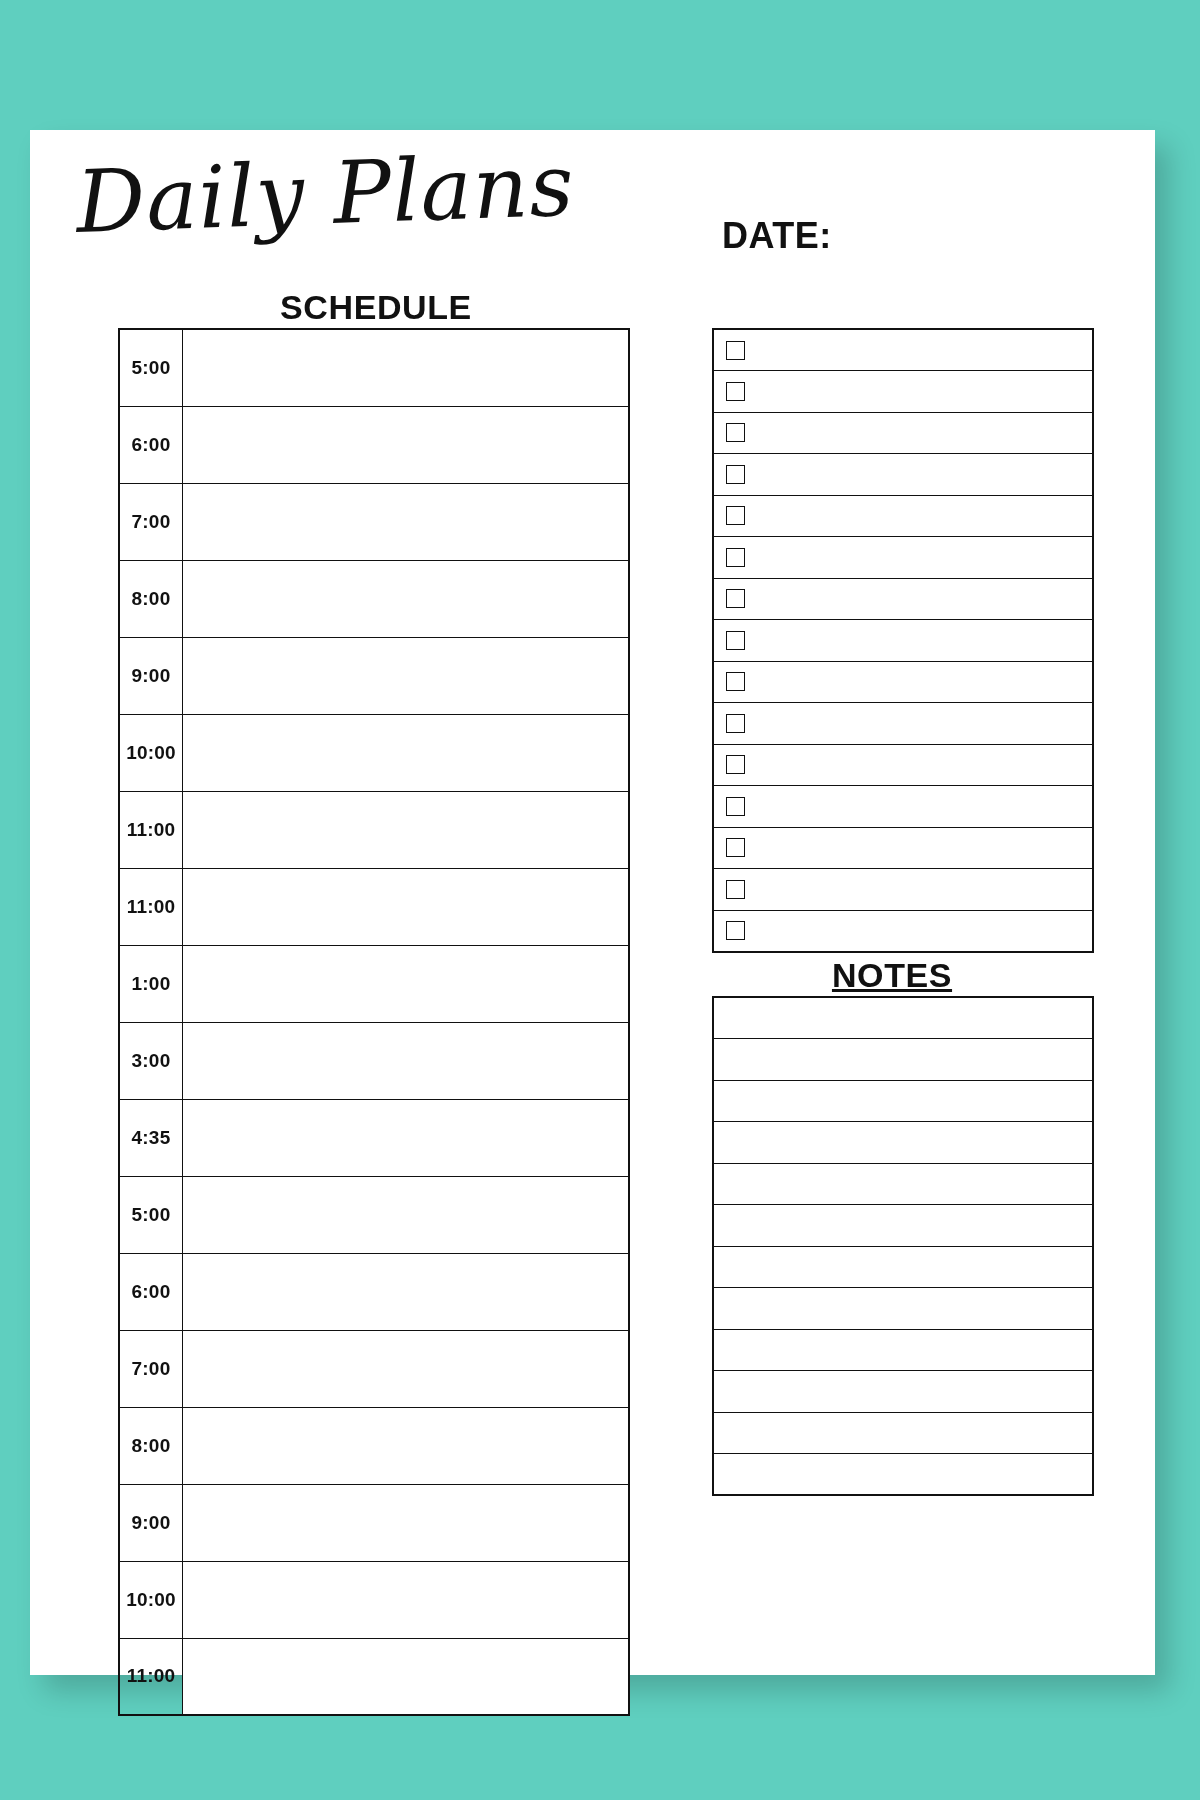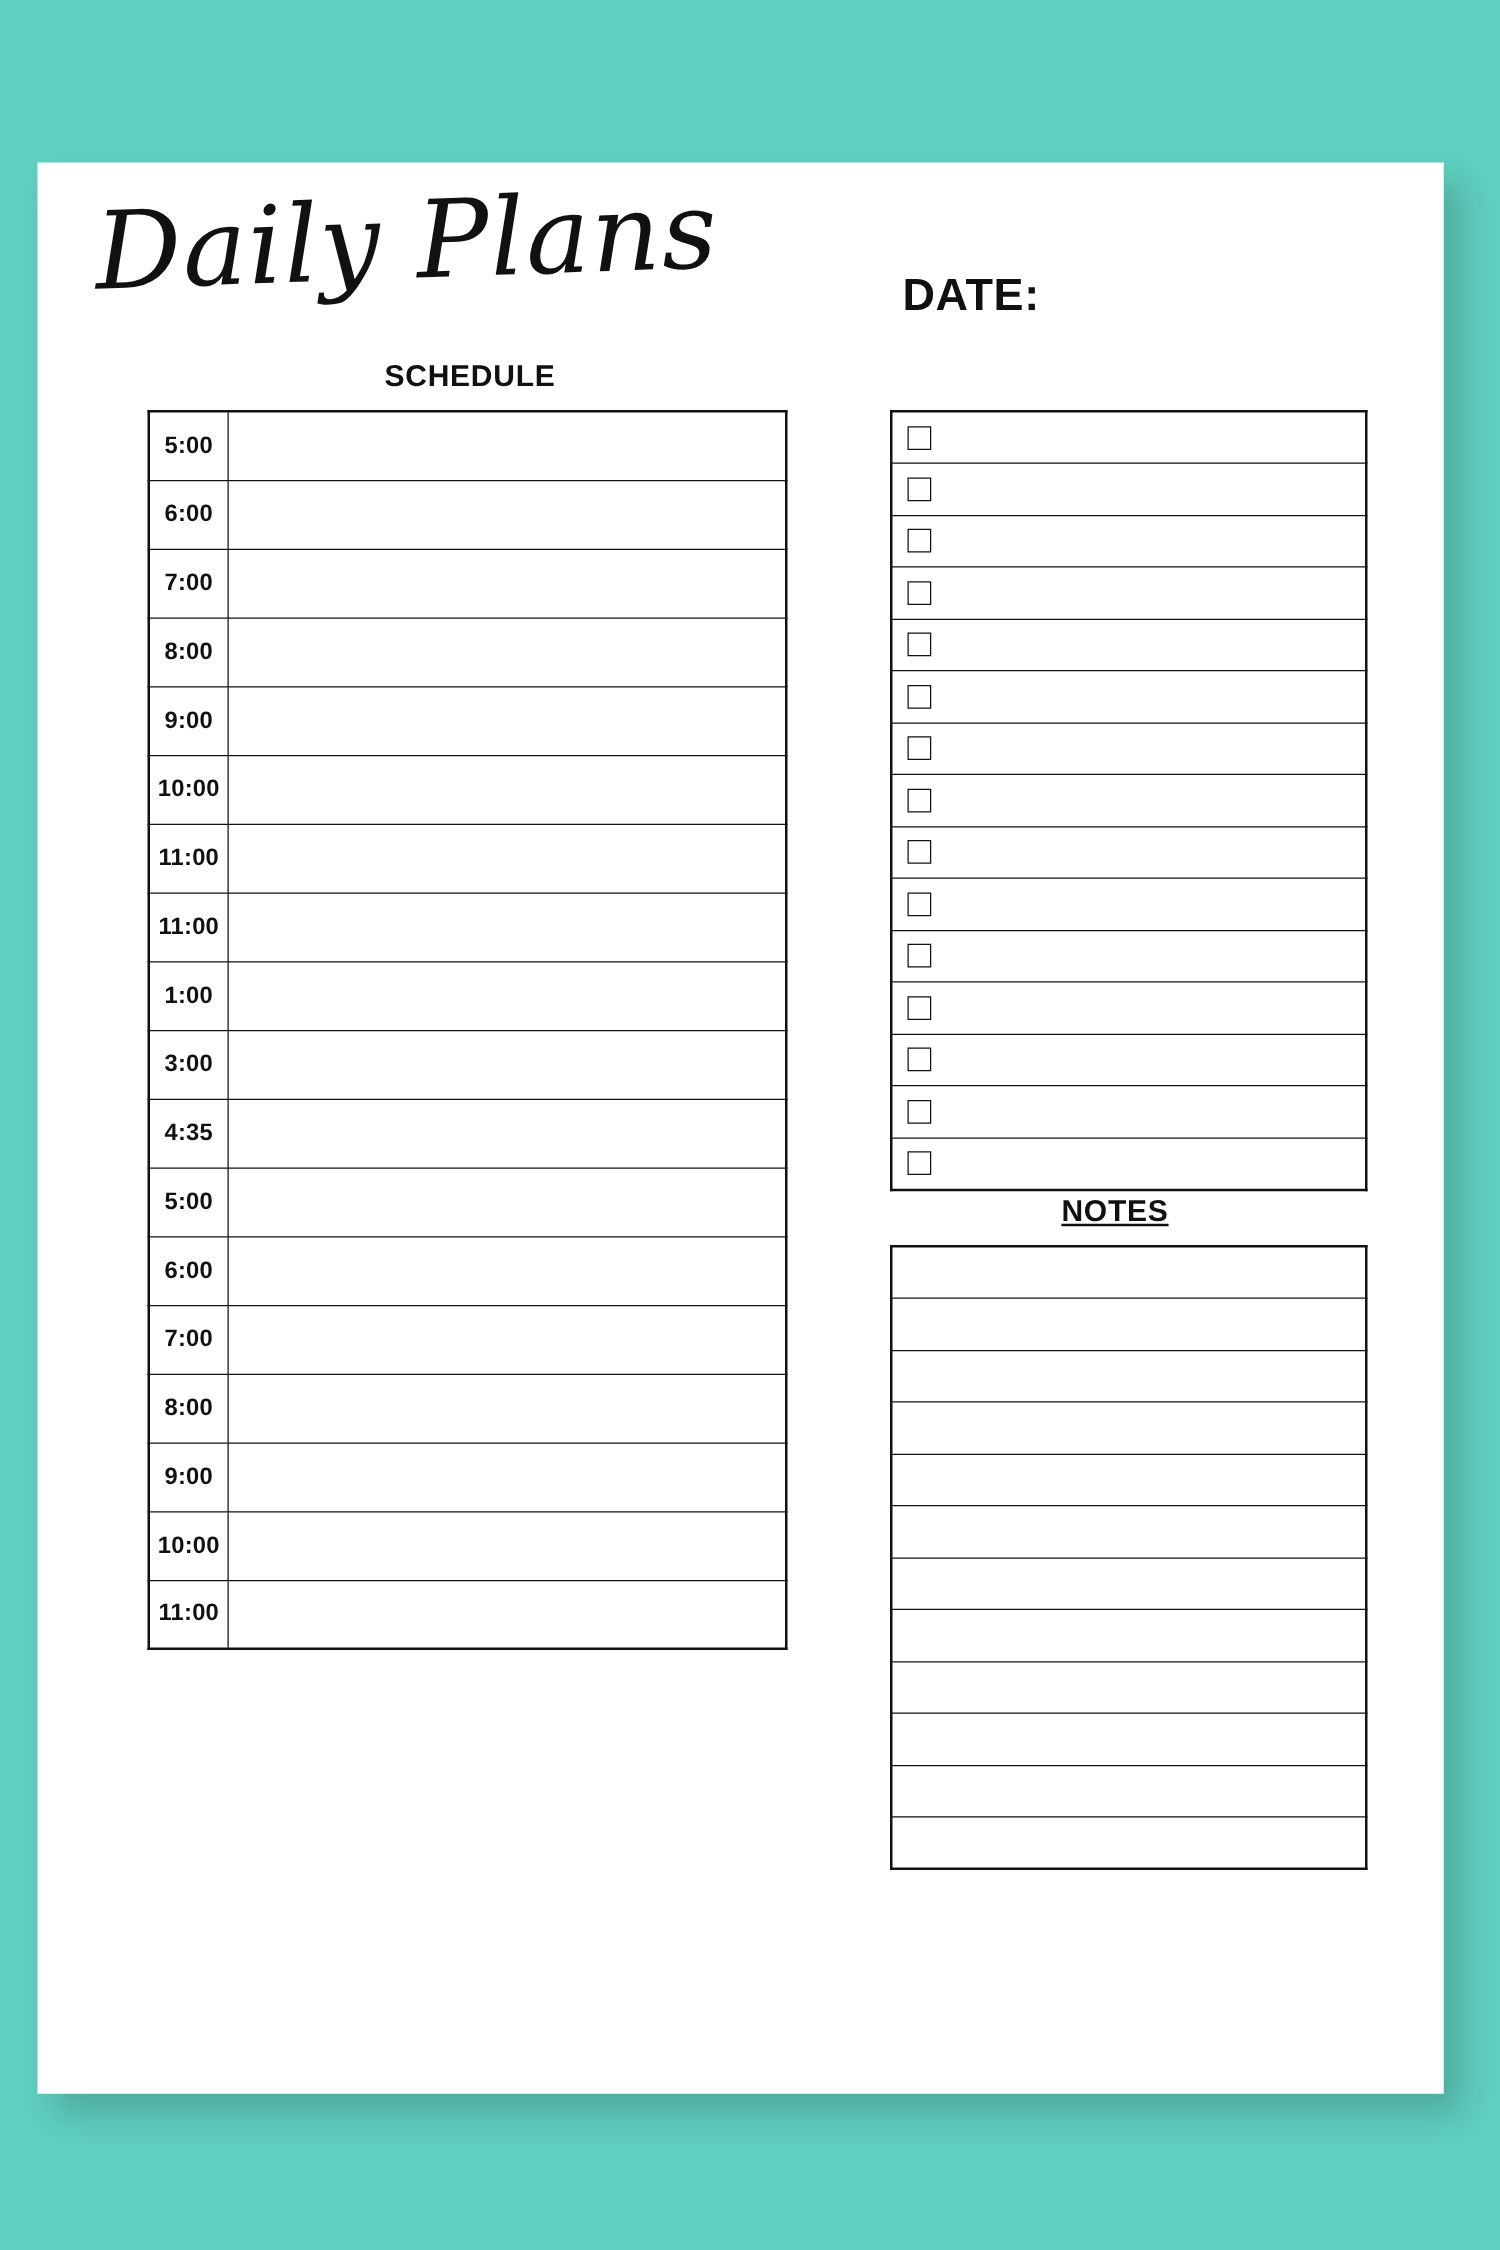--- a/index.html
+++ b/index.html
@@ -63,41 +63,41 @@
     position: absolute;
     left: 790px;
     top: 85px;
     font-size: 30px;
     color: #111;
   }
 
   
   .sec-heading {
     position: absolute;
-    font-size: 24px;
+    font-size: 34px;
     font-weight: bold;
     letter-spacing: 0.6px;
     color: #111;
     text-align: center;
   }
   .sec-schedule { left: 90px; top: 158px; width: 512px; }
   .sec-todo     { left: 682px; top: 158px; width: 360px; }
   .sec-notes    { left: 682px; top: 826px; width: 360px; text-decoration: underline; }
 
   
   .schedule {
     position: absolute;
     left: 88px;
     top: 198px;
     width: 512px;
     border: 2px solid #111;
     border-collapse: collapse;
     table-layout: fixed;
   }
-  .schedule tr { height: 55px; }
+  .schedule tr { height: 77px; }
   .schedule td {
     border: 1.6px solid #111;
     padding: 0;
     vertical-align: middle;
   }
   .schedule td.time {
     width: 62px;
     text-align: center;
     font-size: 19px;
     font-weight: bold;

